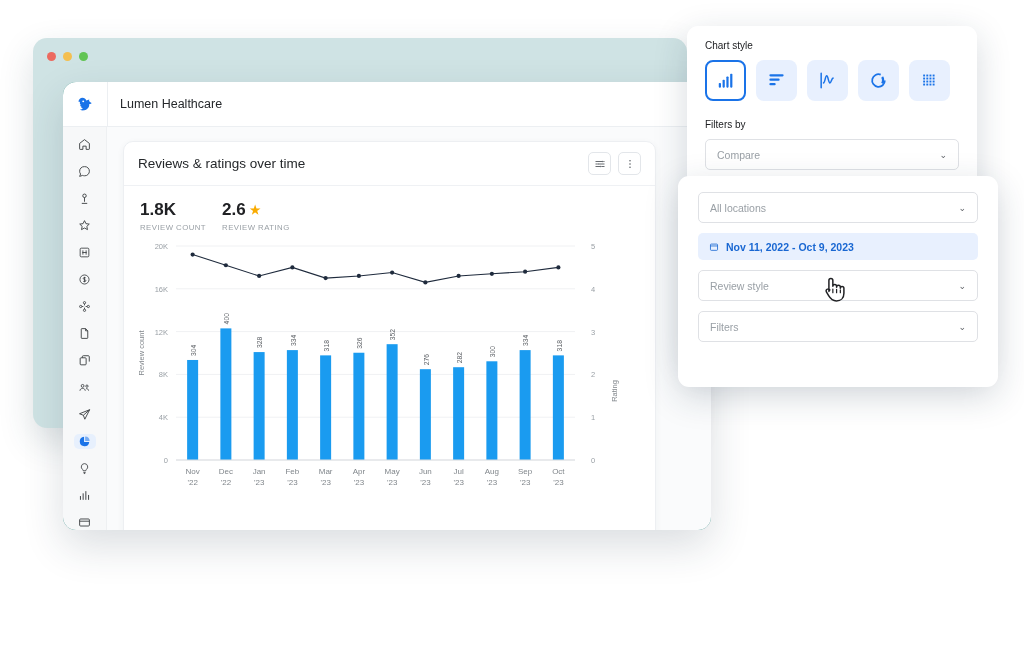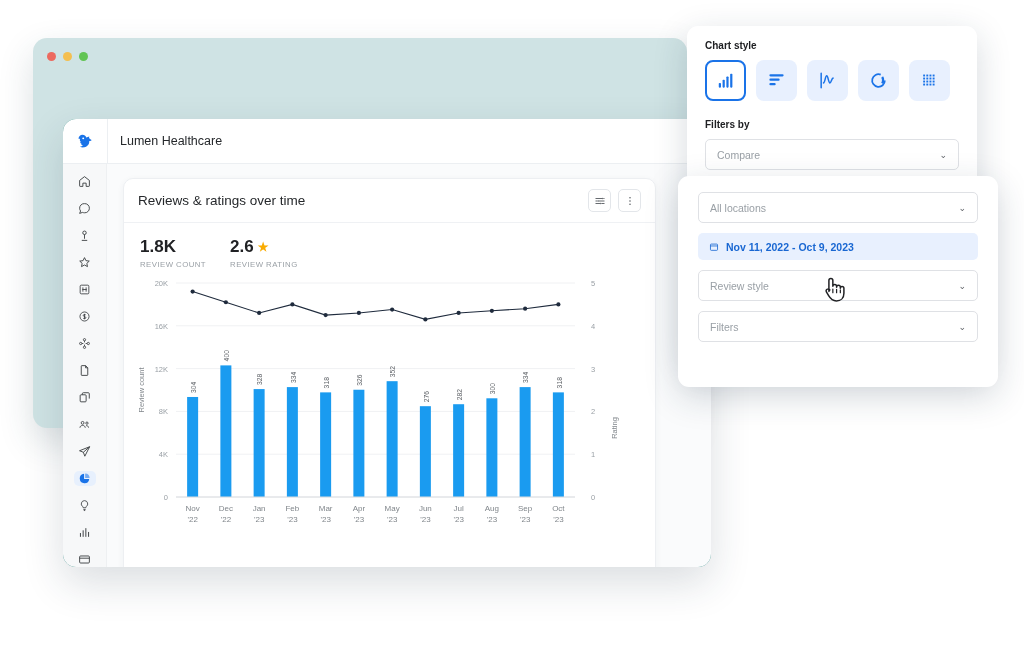--- a/index.html
+++ b/index.html
@@ -26,21 +26,20 @@
   .dot.g { background: #61c454; }
 
   
   .app-window {
     position: absolute; left: 63px; top: 82px;
     width: 648px; height: 448px;
     background: #0f766e;
     border-radius: 13px;
     box-shadow: 0 16px 40px rgba(30,50,70,.16);
     overflow: hidden;
-    margin-top: 37px;
   }
   .app-header {
     height: 45px; display: flex; align-items: center;
     border-bottom: 1px solid #eceff2; background: #fff;
   }
   .logo-box { width: 44px; display: flex; justify-content: center; align-items: center; }
   .brand-name {
     font-size: 12.5px; color: #25282b; font-weight: 400;
     padding-left: 12px; border-left: 1px solid #eceff2;
     height: 45px; display: flex; align-items: center; flex: 1;
@@ -74,36 +73,36 @@
   }
   .card-title { font-size: 13.5px; color: #25282b; }
   .card-actions { display: flex; gap: 7px; }
   .icon-btn {
     width: 23px; height: 23px; border: 1px solid #e3e6ea; border-radius: 5px;
     background: #fff; display: flex; align-items: center; justify-content: center;
     color: #5f6368;
   }
   .icon-btn svg { width: 12px; height: 12px; display: block; }
 
-  .kpis { display: flex; gap: 24px; padding: 14px 0 0 16px; }
+  .kpis { display: flex; gap: 16px; padding: 14px 0 0 16px; }
   .kpi-val { font-size: 17px; font-weight: bold; color: #202124; display: flex; align-items: center; gap: 4px; }
   .star { color: #f9ab00; font-size: 12px; }
   .kpi-lbl { font-size: 7.8px; color: #9aa0a6; letter-spacing: .45px; margin-top: 3px; }
 
   .plot-wrap { position: relative; width: 533px; height: 300px; }
 
   
   .panel {
     position: absolute; background: #fff; border-radius: 11px;
     box-shadow: 0 10px 34px rgba(30,50,70,.18);
   }
   .panel-style { left: 687px; top: 26px; width: 290px; height: 332px; padding: 14px 18px; }
   .panel-filters { left: 678px; top: 176px; width: 320px; height: 211px; padding: 16px 20px; z-index: 5; }
 
-  .sec-label { font-size: 10px; color: #202124; font-weight: bold; margin-bottom: 9px; }
+  .sec-label { font-size: 10px; color: #202124; font-weight: normal; margin-bottom: 9px; }
   .style-row { display: flex; gap: 10px; margin-bottom: 18px; }
   .style-btn {
     width: 41px; height: 41px; border-radius: 8px; background: #e8f0fe;
     display: flex; align-items: center; justify-content: center; color: #1a73e8;
     border: 2px solid transparent;
   }
   .style-btn.sel { background: #fff; border-color: #1a73e8; }
   .style-btn svg { width: 19px; height: 19px; display: block; }
 
   .select {

